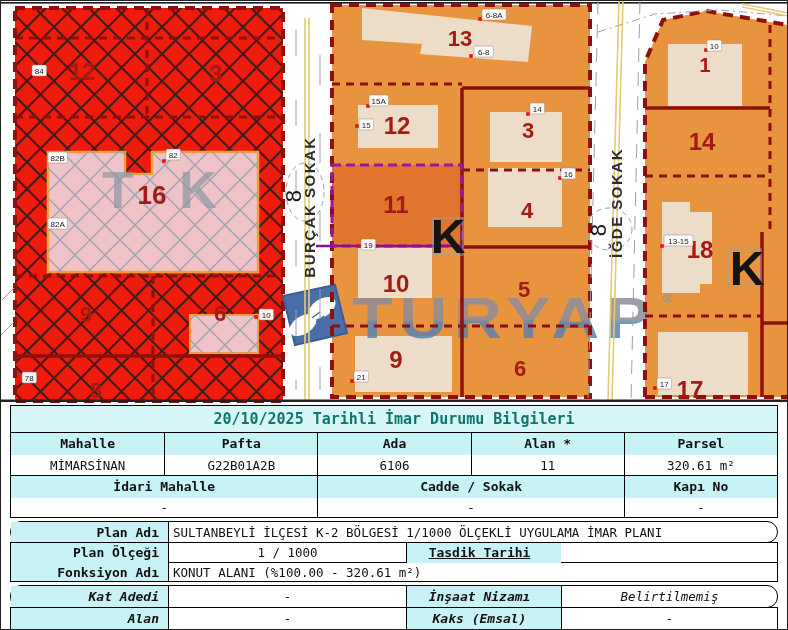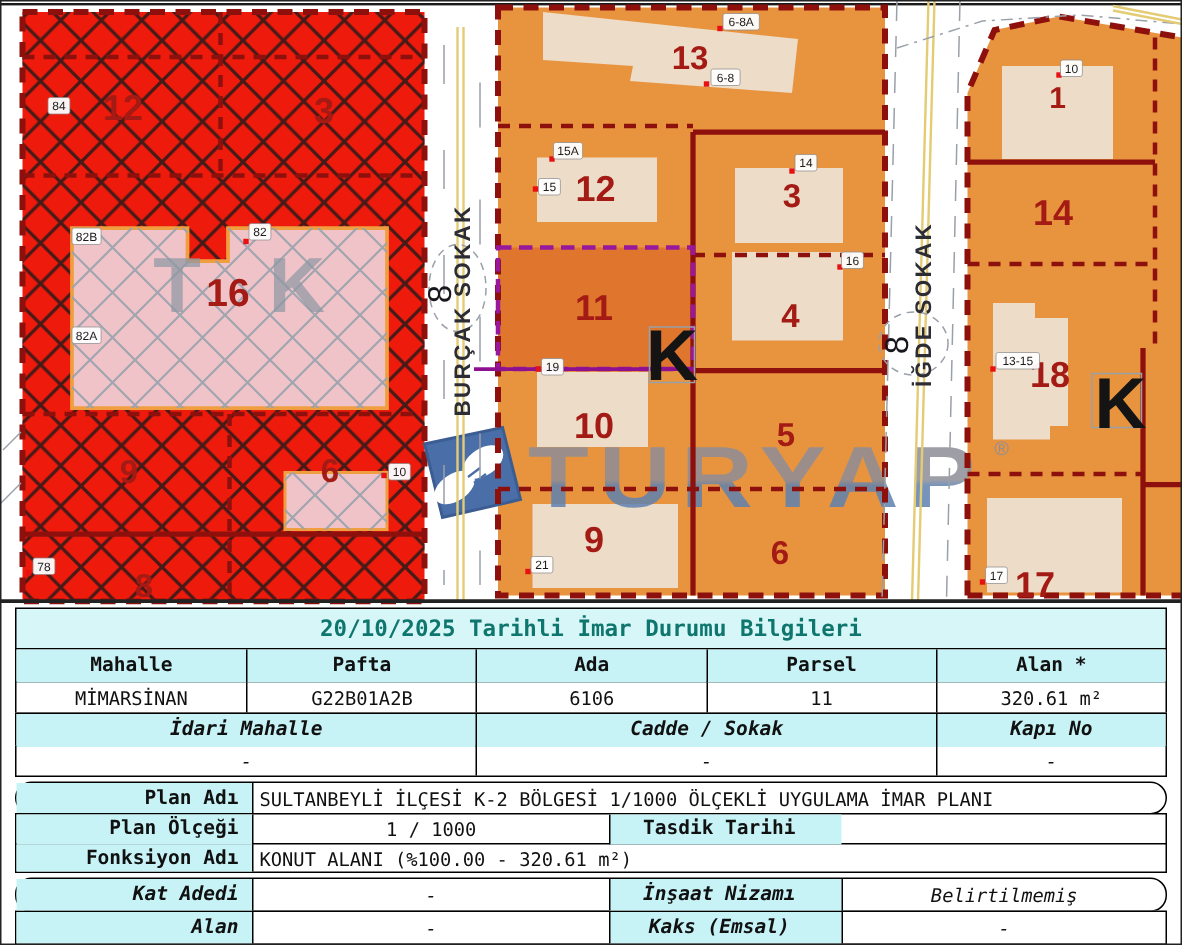--- a/index.html
+++ b/index.html
@@ -36,21 +36,21 @@
   .gap{height:3px;}
   .cell{display:flex;align-items:center;justify-content:center;border-left:1.5px solid #000;
         font-size:12.5px;color:#111;white-space:nowrap;overflow:hidden;}
   .cell:first-child{border-left:none;}
   .hdr{background:#c7f3f6;font-weight:bold;font-size:13px;}
   .lbl{background:#c7f3f6;font-weight:bold;font-size:13px;justify-content:flex-end;padding-right:9px;}
   .val-left{justify-content:flex-start;padding-left:4px;}
   .title-row{height:26px;background:#d6f6f8;display:flex;align-items:center;justify-content:center;
              border:1.5px solid #000;font-weight:bold;font-size:15px;color:#0f766e;}
   .r5{grid-template-columns:repeat(5,1fr);}
-  .r3{grid-template-columns:2fr 2fr 1fr;font-style:italic;}
+  .r3{grid-template-columns:2fr 2fr 1fr;}
   .r2{grid-template-columns:157px 1fr;}
   .r4{grid-template-columns:157px 238px 155px 1fr;}
   .h22{height:22px;} .h20{height:20px;} .h19{height:19px;} .h18{height:18px;} .h21{height:21px;font-style:italic;}
 </style>
 </head>
 <body>
 
 <div class="page">
   <div class="frame"></div>
 
@@ -259,22 +259,22 @@
     <rect x="0" y="399.5" width="788" height="2.5" fill="#222"></rect>
   </svg>
 
   <div class="tbl">
     <div class="title-row">20/10/2025 Tarihli İmar Durumu Bilgileri</div>
 
     <div class="trow r5 h22">
       <div class="cell hdr">Mahalle</div>
       <div class="cell hdr">Pafta</div>
       <div class="cell hdr">Ada</div>
+      <div class="cell hdr">Alan *</div>
       <div class="cell hdr">Parsel</div>
-      <div class="cell hdr">Alan *</div>
     </div>
     <div class="trow r5 h20">
       <div class="cell">MİMARSİNAN</div>
       <div class="cell">G22B01A2B</div>
       <div class="cell">6106</div>
       <div class="cell">11</div>
       <div class="cell">320.61 m²</div>
     </div>
     <div class="trow r3 h22">
       <div class="cell hdr">İdari Mahalle</div>
@@ -289,21 +289,21 @@
 
     <div class="gap"></div>
 
     <div class="trow first r2 h20">
       <div class="cell lbl">Plan Adı</div>
       <div class="cell val-left">SULTANBEYLİ İLÇESİ K-2 BÖLGESİ 1/1000 ÖLÇEKLİ UYGULAMA İMAR PLANI</div>
     </div>
     <div class="trow r4 h20">
       <div class="cell lbl">Plan Ölçeği</div>
       <div class="cell">1 / 1000</div>
-      <div class="cell lbl" style="justify-content:center;">Tasdik Tarihi</div>
+      <div class="cell lbl" style="justify-content:center;text-decoration:underline;">Tasdik Tarihi</div>
     </div>
     <div class="trow r2 h18">
       <div class="cell lbl">Fonksiyon Adı</div>
       <div class="cell val-left">KONUT ALANI (%100.00 - 320.61 m²)</div>
     </div>
 
     <div class="gap"></div>
 
     <div class="trow first r4 h21">
       <div class="cell lbl">Kat Adedi</div>

